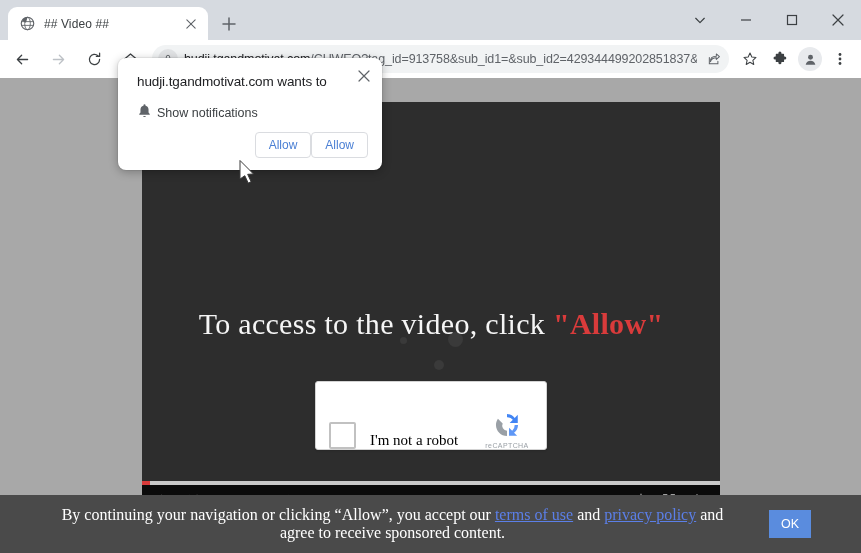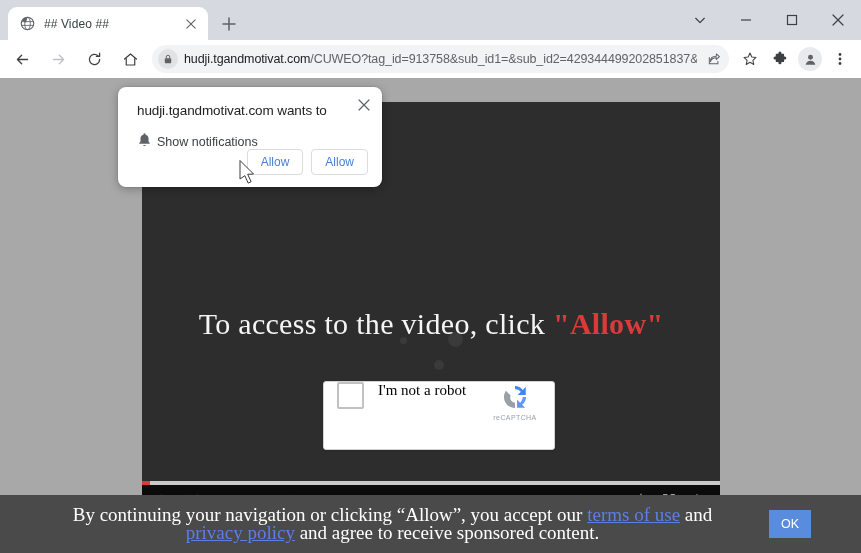--- a/index.html
+++ b/index.html
@@ -189,24 +189,23 @@
   .recaptcha {
     position: absolute;
     left: 173px;
     top: 279px;
     width: 232px;
     height: 69px;
     background: #ffffff;
     border: 1px solid #d3d3d3;
     border-radius: 3px;
     display: flex;
-    align-items: flex-start;
+    align-items: flex-end;
     padding: 0 13px;
     box-shadow: 0 1px 2px rgba(0,0,0,.15);
-    margin-left: 8px;
   }
   .rc-check {
     width: 27px; height: 27px;
     border: 2px solid #c1c1c1;
     border-radius: 2px;
     background: #fff;
     flex: 0 0 27px;
   }
   .rc-label {
     margin-left: 14px;
@@ -272,21 +271,21 @@
     height: 58px;
     background: #4a4a4a;
     display: flex;
     align-items: center;
     padding: 0 16px;
   }
   .consent-text {
     flex: 1;
     text-align: center;
     font-family: "Liberation Serif", serif;
-    font-size: 19px;
+    font-size: 16px;
     color: #ffffff;
     line-height: 18px;
     padding-left: 42px;
   }
   .consent-text a {
     color: #5b7fe8;
     text-decoration: underline;
   }
   .ok-btn {
     width: 42px; height: 28px;
@@ -300,27 +299,26 @@
     font-family: "Liberation Sans", sans-serif;
     margin-left: 42px;
   }
 
   
   .perm {
     position: absolute;
     left: 118px;
     top: 58px;
     width: 264px;
-    height: 100px;
+    height: 112px;
     background: #ffffff;
     border-radius: 8px;
     box-shadow: 0 2px 10px rgba(0,0,0,.28), 0 0 0 1px rgba(0,0,0,.05);
     z-index: 50;
     padding: 16px 16px 0 19px;
-    margin-top: 29px;
   }
   .perm-close {
     position: absolute;
     right: 8px; top: 8px;
     width: 20px; height: 20px;
     display: flex; align-items: center; justify-content: center;
   }
   .perm-title {
     font-size: 13.5px;
     color: #202124;
@@ -334,21 +332,21 @@
     margin-top: 14px;
   }
   .perm-opt {
     font-size: 12.5px;
     color: #3c4043;
   }
   .perm-actions {
     position: absolute;
     right: 14px; bottom: 12px;
     display: flex;
-    gap: 8px;
+    gap: 0;
   }
   .perm-btn {
     min-width: 56px;
     height: 26px;
     padding: 0 13px;
     background: #ffffff;
     border: 1px solid #dadce0;
     border-radius: 4px;
     color: #4a7fd4;
     font-size: 12px;

